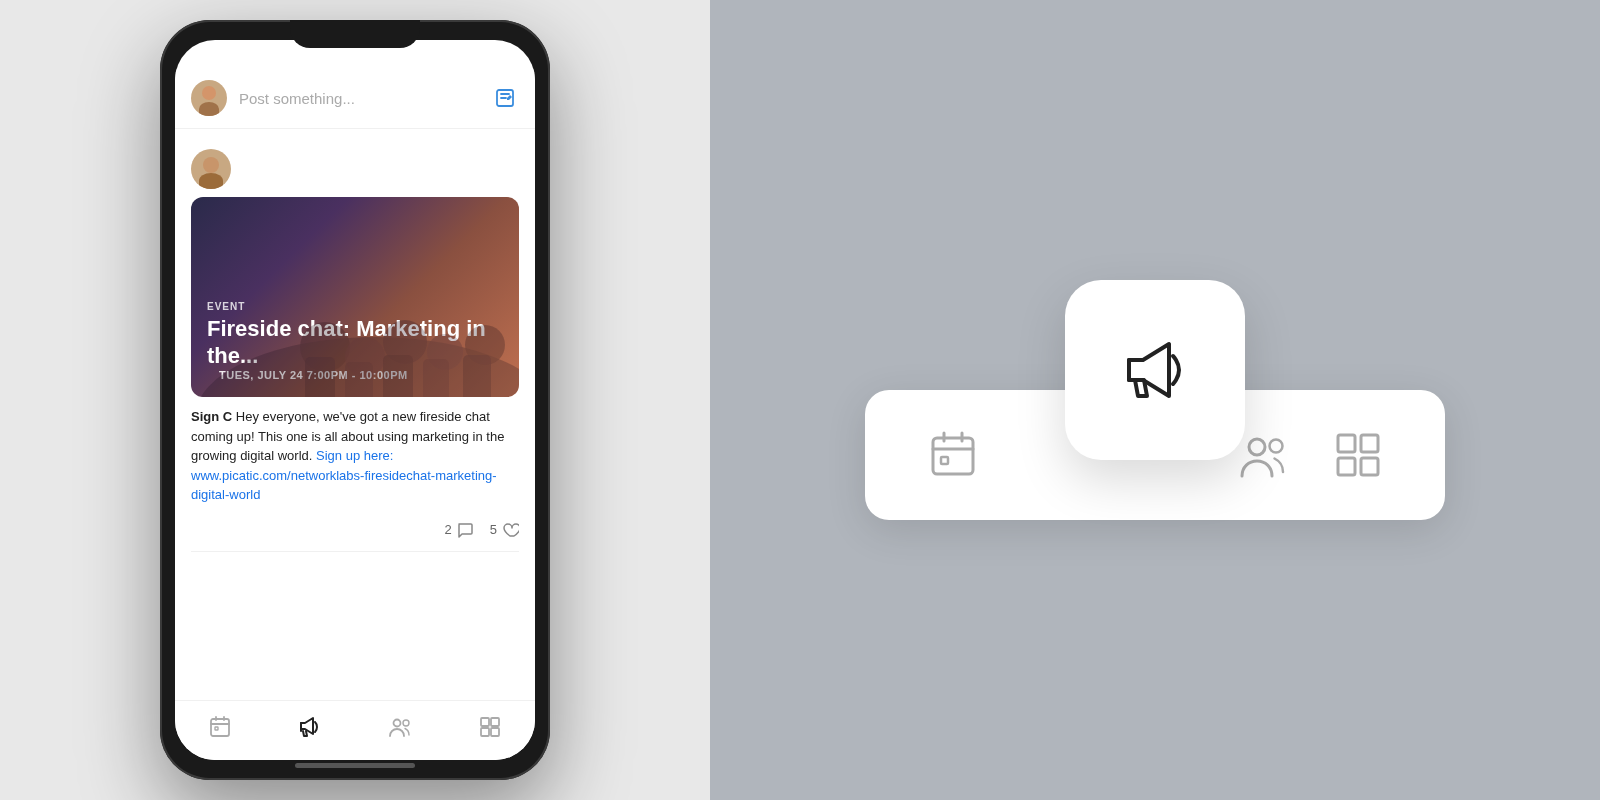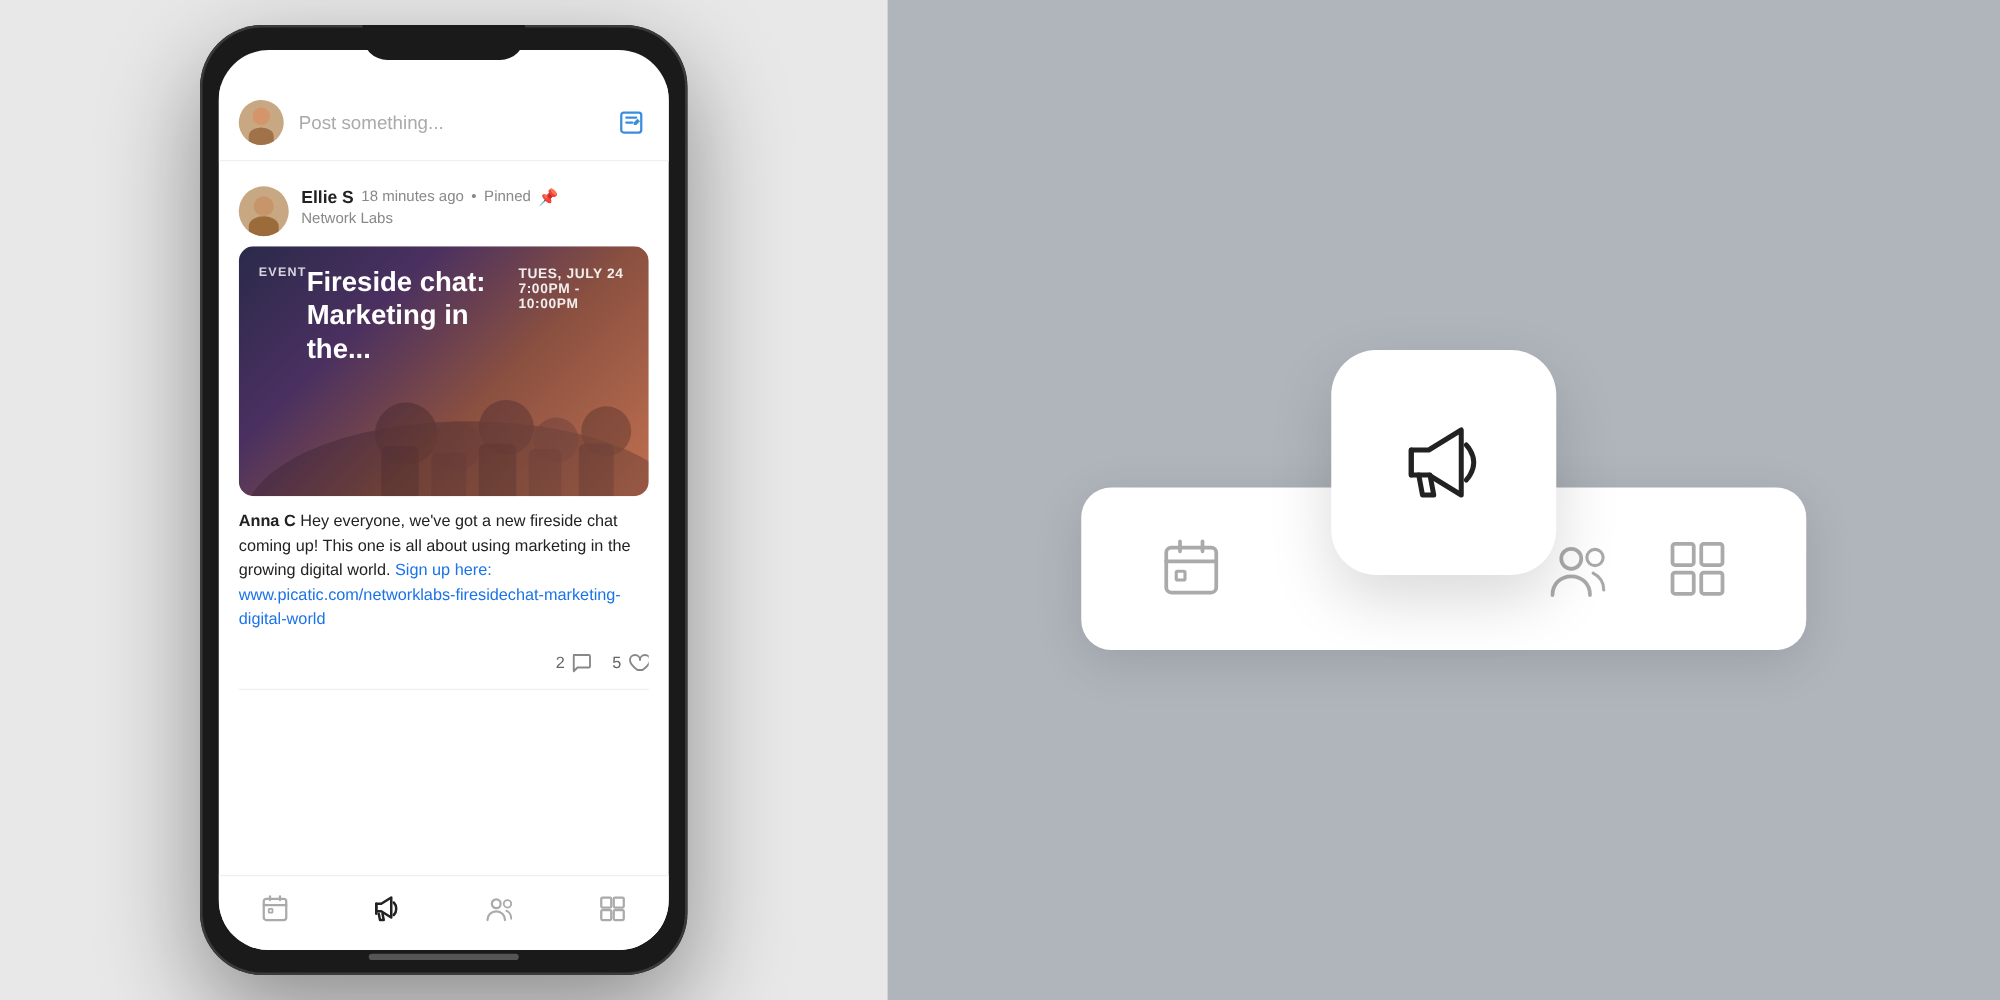--- a/index.html
+++ b/index.html
@@ -222,21 +222,21 @@
       margin-bottom: 10px;
       position: relative;
       height: 200px;
     }
     .event-bg {
       width: 100%;
       height: 100%;
       background: linear-gradient(135deg, #2a2a4a 0%, #4a3060 30%, #8a5040 60%, #c07050 100%);
       position: relative;
       display: flex;
-      flex-direction: row;
+      flex-direction: column;
       justify-content: flex-end;
       padding: 16px;
     }
     .event-label {
       font-size: 10px;
       font-weight: 600;
       color: rgba(255,255,255,0.8);
       letter-spacing: 1px;
       margin-bottom: 4px;
     }
@@ -400,30 +400,20 @@
               <path d="M15 13l3-3-2-2-3 3v2h2z" fill="#3a8dde" stroke="none"></path>
             </svg>
           </div>
         </div>
 
         <div class="feed">
           <div class="post">
 
             <div class="post-header">
               <div class="post-avatar"></div>
-              <div class="post-meta">
-                <div class="post-author-line">
-                  <span class="post-author">Ellie S</span>
-                  <span class="post-time">18 minutes ago</span>
-                  <span class="post-dot">•</span>
-                  <span class="post-pinned">Pinned</span>
-                  <span class="post-pin-emoji">📌</span>
-                </div>
-                <div class="post-org">Network Labs</div>
-              </div>
             </div>
 
             <div class="event-card">
               <div class="event-bg">
 
                 <svg class="event-silhouettes" viewBox="0 0 360 200" preserveAspectRatio="xMidYMax slice">
                   <ellipse cx="200" cy="220" rx="180" ry="80" fill="#1a1020" opacity="0.6"></ellipse>
                   <circle cx="150" cy="150" r="25" fill="#2a1820" opacity="0.7"></circle>
                   <circle cx="190" cy="160" r="20" fill="#3a2030" opacity="0.6"></circle>
                   <circle cx="230" cy="145" r="22" fill="#2a1828" opacity="0.7"></circle>
@@ -435,21 +425,21 @@
                   <rect x="248" y="162" width="26" height="58" rx="5" fill="#2a1828" opacity="0.6"></rect>
                   <rect x="288" y="158" width="28" height="62" rx="5" fill="#1a1020" opacity="0.7"></rect>
                 </svg>
                 <div class="event-label">EVENT</div>
                 <div class="event-title">Fireside chat: Marketing in the...</div>
                 <div class="event-date">TUES, JULY 24 7:00PM - 10:00PM</div>
               </div>
             </div>
 
             <div class="post-body">
-              <span class="author-name">Anna C</span>
+              <span class="author-name">Sign C</span>
               <span> Hey everyone, we've got a new fireside chat coming up! This one is all about using marketing in the growing digital world. </span>
               <span class="link">Sign up here: www.picatic.com/networklabs-firesidechat-marketing-digital-world</span>
             </div>
 
             <div class="post-actions">
               <div class="action-item">
                 <span>2</span>
                 <svg width="18" height="18" viewBox="0 0 18 18" stroke="#888" stroke-width="1.5">
                   <path d="M3 3h12a1 1 0 011 1v8a1 1 0 01-1 1H6l-3 3V4a1 1 0 011-1z"></path>
                 </svg>

